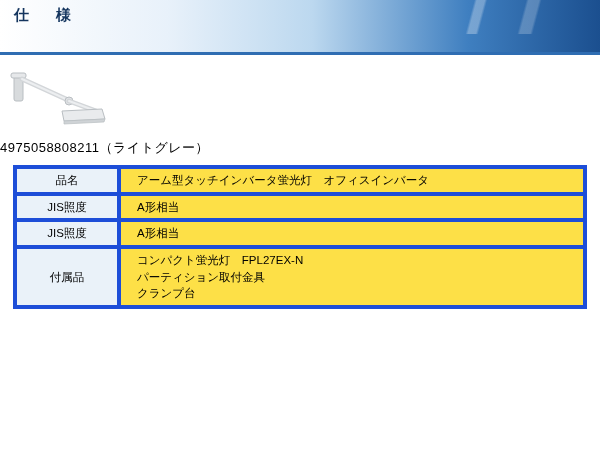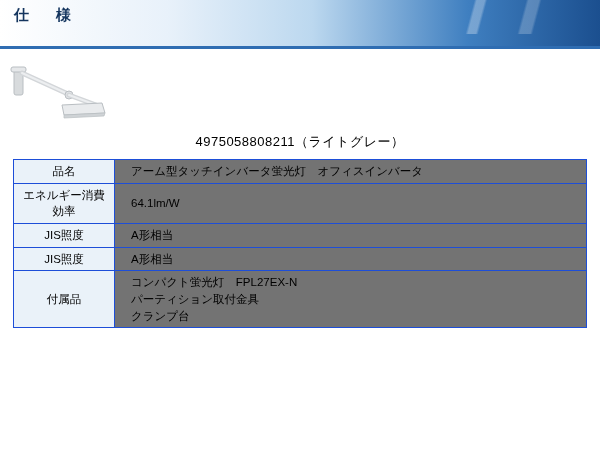--- a/index.html
+++ b/index.html
@@ -13,21 +13,21 @@
     font-family: "Liberation Sans", sans-serif;
     color: #000000;
     position: relative;
     overflow: hidden;
   }
 
   
   .header {
     position: relative;
     width: 600px;
-    height: 46px;
+    height: 52px;
     background: linear-gradient(to right, #ffffff 0%, #e8f1fa 28%, #bcd8ef 52%, #3f7fc0 78%, #1b4f8f 100%);
     overflow: hidden;
   }
   .header-title {
     position: absolute;
     left: 14px;
     top: 6px;
     font-size: 15px;
     font-weight: bold;
     letter-spacing: 6px;
@@ -56,49 +56,48 @@
     height: 82px;
   }
   .lamp-svg {
     position: absolute;
     left: 6px;
     top: 2px;
   }
 
   
   .jan-line {
-    text-align: center;
     font-size: 13px;
     padding: 2px 0 8px 0;
     letter-spacing: 0.5px;
   }
 
   
   .spec-table {
     border-collapse: collapse;
     width: 574px;
     margin: 0 auto;
     table-layout: fixed;
     border: 1px solid #9ab5cc;
   }
   .spec-table td {
-    border: 1px solid #1d4ed8;
+    border: 4px solid #1d4ed8;
     font-size: 11.5px;
     padding: 3px 4px;
     vertical-align: middle;
     line-height: 1.45;
   }
   .spec-table td.label {
     width: 92px;
     text-align: center;
     background: #eaf2f9;
     white-space: pre-line;
   }
   .spec-table td.value {
-    background: #737373;
+    background: #fde047;
     padding-left: 16px;
   }
 </style>
 </head>
 <body>
 
 <div class="header">
   <div class="header-title">仕　様</div>
   <div class="header-stripes"></div>
 </div>
@@ -125,24 +124,20 @@
 
 <div class="jan-line">4975058808211（ライトグレー）</div>
 
 <table class="spec-table">
   <tbody>
     <tr>
       <td class="label">品名</td>
       <td class="value">アーム型タッチインバータ蛍光灯　オフィスインバータ</td>
     </tr>
     <tr>
-      <td class="label">エネルギー消費効率</td>
-      <td class="value">64.1lm/W</td>
-    </tr>
-    <tr>
       <td class="label">JIS照度</td>
       <td class="value">A形相当</td>
     </tr>
     <tr>
       <td class="label">JIS照度</td>
       <td class="value">A形相当</td>
     </tr>
     <tr>
       <td class="label">付属品</td>
       <td class="value" style="white-space: pre-line;">コンパクト蛍光灯　FPL27EX-N

